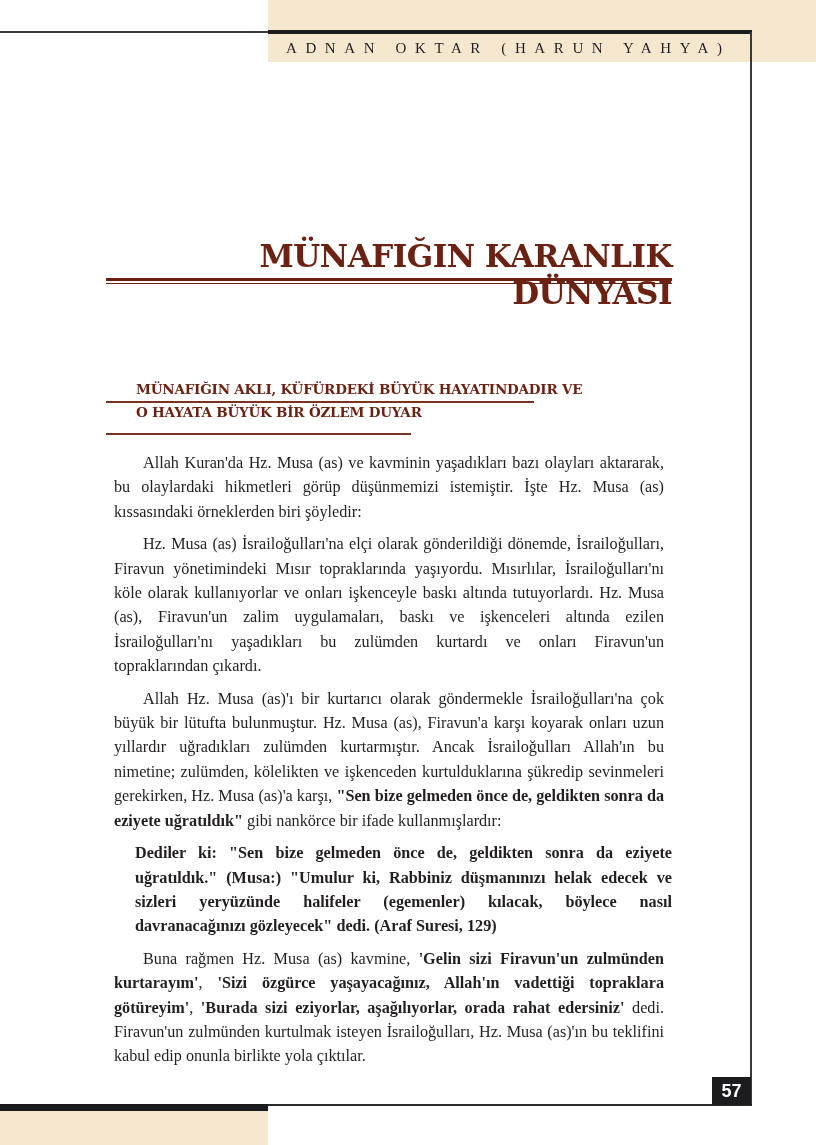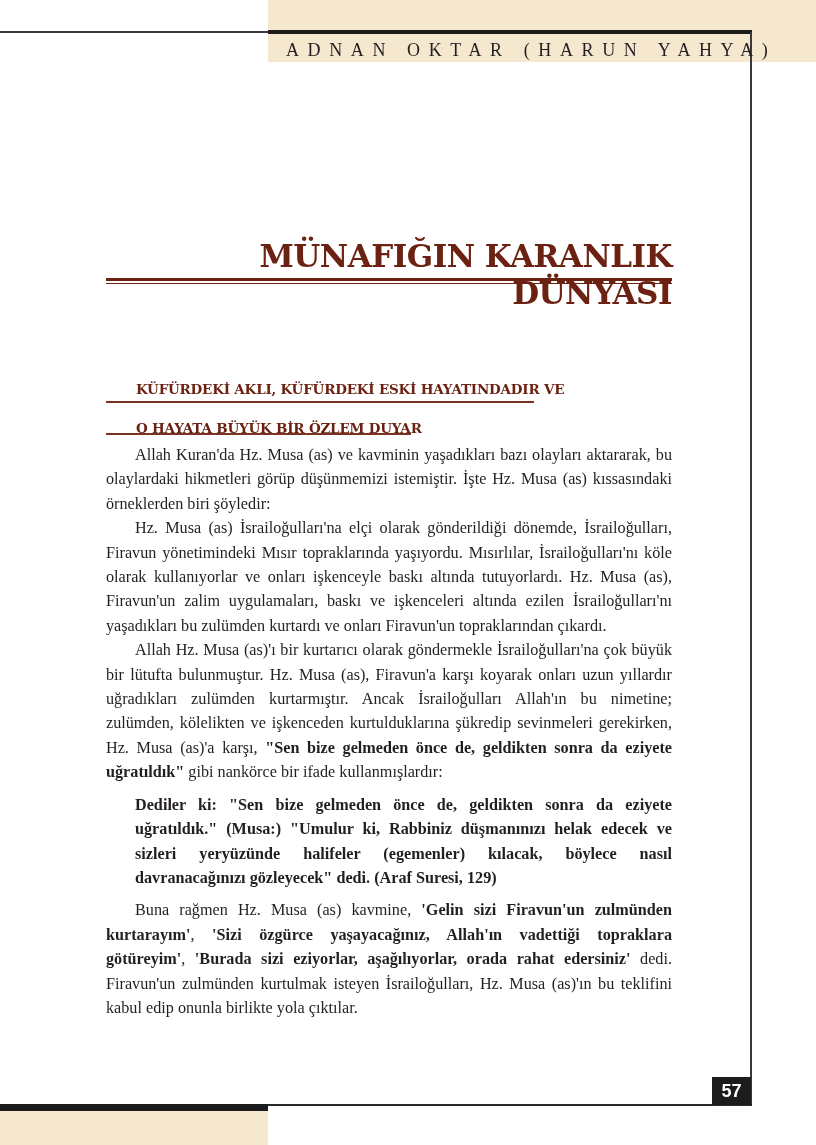--- a/index.html
+++ b/index.html
@@ -1,53 +1,53 @@
 <!DOCTYPE html>
 <html><head>
 <meta charset="utf-8">
 <style>
   html, body { margin: 0; padding: 0; background: #ffffff; }
   body { width: 816px; height: 1145px; position: relative; overflow: hidden; font-family: "Liberation Serif", "DejaVu Serif", serif; color: #231f20; }
   .top-band { position: absolute; left: 268px; top: 0; width: 548px; height: 62px; background: #f6e7cf; }
   .top-rule-left { position: absolute; left: 0; top: 31px; width: 268px; height: 2px; background: #3a3a3a; }
   .top-rule-right { position: absolute; left: 268px; top: 30px; width: 484px; height: 4px; background: #1c1c1f; }
   .right-border { position: absolute; left: 750px; top: 32px; width: 2px; height: 1074px; background: #3a3a3a; }
-  .running-head { position: absolute; left: 286px; top: 40px; width: 460px; font-size: 18px; letter-spacing: 8.6px; color: #231f20; white-space: nowrap; }
+  .running-head { position: absolute; left: 286px; top: 40px; width: 460px; font-size: 15px; letter-spacing: 8.6px; color: #231f20; white-space: nowrap; }
   .chapter-title { position: absolute; left: 106px; top: 238px; width: 566px; text-align: right; font-family: "DejaVu Serif", serif; font-weight: bold; font-size: 31px; color: #6b2212; letter-spacing: -0.5px; transform: scaleY(1.05); }
   .title-rule-thick { position: absolute; left: 106px; top: 278px; width: 566px; height: 3px; background: #6b2212; }
   .title-rule-thin { position: absolute; left: 106px; top: 283px; width: 566px; height: 1px; background: #6b2212; }
   .subheading { position: absolute; left: 136px; font-family: "DejaVu Serif", serif; font-weight: bold; font-size: 13.5px; color: #6b2212; white-space: nowrap; letter-spacing: -0.2px; }
   .sub1 { top: 381px; }
-  .sub2 { top: 420px; }
+  .sub2 { top: 404px; }
   .sub-rule { position: absolute; left: 106px; height: 2px; background: #7a3323; }
   .sub-rule1 { top: 401px; width: 428px; }
   .sub-rule2 { top: 433px; width: 305px; }
   .body-text { position: absolute; left: 106px; top: 443px; width: 566px; font-size: 16.2px; line-height: 24.4px; text-align: justify; }
-  .body-text p { margin: 0; text-indent: 29px; }
+  .body-text p { margin: 8px; text-indent: 29px; }
   .body-text p.quote { text-indent: 0; margin: 8px 0 8px 29px; font-weight: bold; }
   .body-text b { font-weight: bold; }
   .bottom-rule-right { position: absolute; left: 268px; top: 1104px; width: 484px; height: 2px; background: #2a2a2a; }
   .bottom-bar-left { position: absolute; left: 0; top: 1104px; width: 268px; height: 7px; background: #1c1c1f; }
   .bottom-band { position: absolute; left: 0; top: 1111px; width: 268px; height: 34px; background: #f6e7cf; }
   .page-number { position: absolute; left: 712px; top: 1077px; width: 39px; height: 28px; background: #1c1c1f; color: #ffffff; font-family: "Liberation Sans", sans-serif; font-weight: bold; font-size: 18px; text-align: center; line-height: 29px; }
 </style>
 </head>
 <body>
 
 <div class="top-band"></div>
 <div class="top-rule-left"></div>
 <div class="top-rule-right"></div>
 <div class="right-border"></div>
 <div class="running-head">ADNAN OKTAR (HARUN YAHYA)</div>
 
 <h1 class="chapter-title" style="margin:0;">MÜNAFIĞIN KARANLIK DÜNYASI</h1>
 <div class="title-rule-thick"></div>
 <div class="title-rule-thin"></div>
 
-<h2 class="subheading sub1" style="margin:0;">KÜFÜRDEKİ AKLI, KÜFÜRDEKİ ESKİ HAYATINDADIR VE</h2>
+<h2 class="subheading sub1" style="margin:0;">MÜNAFIĞIN AKLI, KÜFÜRDEKİ BÜYÜK HAYATINDADIR VE</h2>
 <div class="sub-rule sub-rule1"></div>
 <h2 class="subheading sub2" style="margin:0;">O HAYATA BÜYÜK BİR ÖZLEM DUYAR</h2>
 <div class="sub-rule sub-rule2"></div>
 
 <div class="body-text">
   <p>Allah Kuran'da Hz. Musa (as) ve kavminin yaşadıkları bazı olayları aktararak, bu olaylardaki hikmetleri görüp düşünmemizi istemiştir. İşte Hz. Musa (as) kıssasındaki örneklerden biri şöyledir:</p>
   <p>Hz. Musa (as) İsrailoğulları'na elçi olarak gönderildiği dönemde, İsrailoğulları, Firavun yönetimindeki Mısır topraklarında yaşıyordu. Mısırlılar, İsrailoğulları'nı köle olarak kullanıyorlar ve onları işkenceyle baskı altında tutuyorlardı. Hz. Musa (as), Firavun'un zalim uygulamaları, baskı ve işkenceleri altında ezilen İsrailoğulları'nı yaşadıkları bu zulümden kurtardı ve onları Firavun'un topraklarından çıkardı.</p>
   <p><span>Allah Hz. Musa (as)'ı bir kurtarıcı olarak göndermekle İsrailoğulları'na çok büyük bir lütufta bulunmuştur. Hz. Musa (as), Firavun'a karşı koyarak onları uzun yıllardır uğradıkları zulümden kurtarmıştır. Ancak İsrailoğulları Allah'ın bu nimetine; zulümden, kölelikten ve işkenceden kurtulduklarına şükredip sevinmeleri gerekirken, Hz. Musa (as)'a karşı, </span><b>"Sen bize gelmeden önce de, geldikten sonra da eziyete uğratıldık"</b><span> gibi nankörce bir ifade kullanmışlardır:</span></p>
   <p class="quote">Dediler ki: "Sen bize gelmeden önce de, geldikten sonra da eziyete uğratıldık." (Musa:) "Umulur ki, Rabbiniz düşmanınızı helak edecek ve sizleri yeryüzünde halifeler (egemenler) kılacak, böylece nasıl davranacağınızı gözleyecek" dedi. (Araf Suresi, 129)</p>
   <p><span>Buna rağmen Hz. Musa (as) kavmine, </span><b>'Gelin sizi Firavun'un zulmünden kurtarayım'</b><span>, </span><b>'Sizi özgürce yaşayacağınız, Allah'ın vadettiği topraklara götüreyim'</b><span>, </span><b>'Burada sizi eziyorlar, aşağılıyorlar, orada rahat edersiniz'</b><span> dedi. Firavun'un zulmünden kurtulmak isteyen İsrailoğulları, Hz. Musa (as)'ın bu teklifini kabul edip onunla birlikte yola çıktılar.</span></p>

